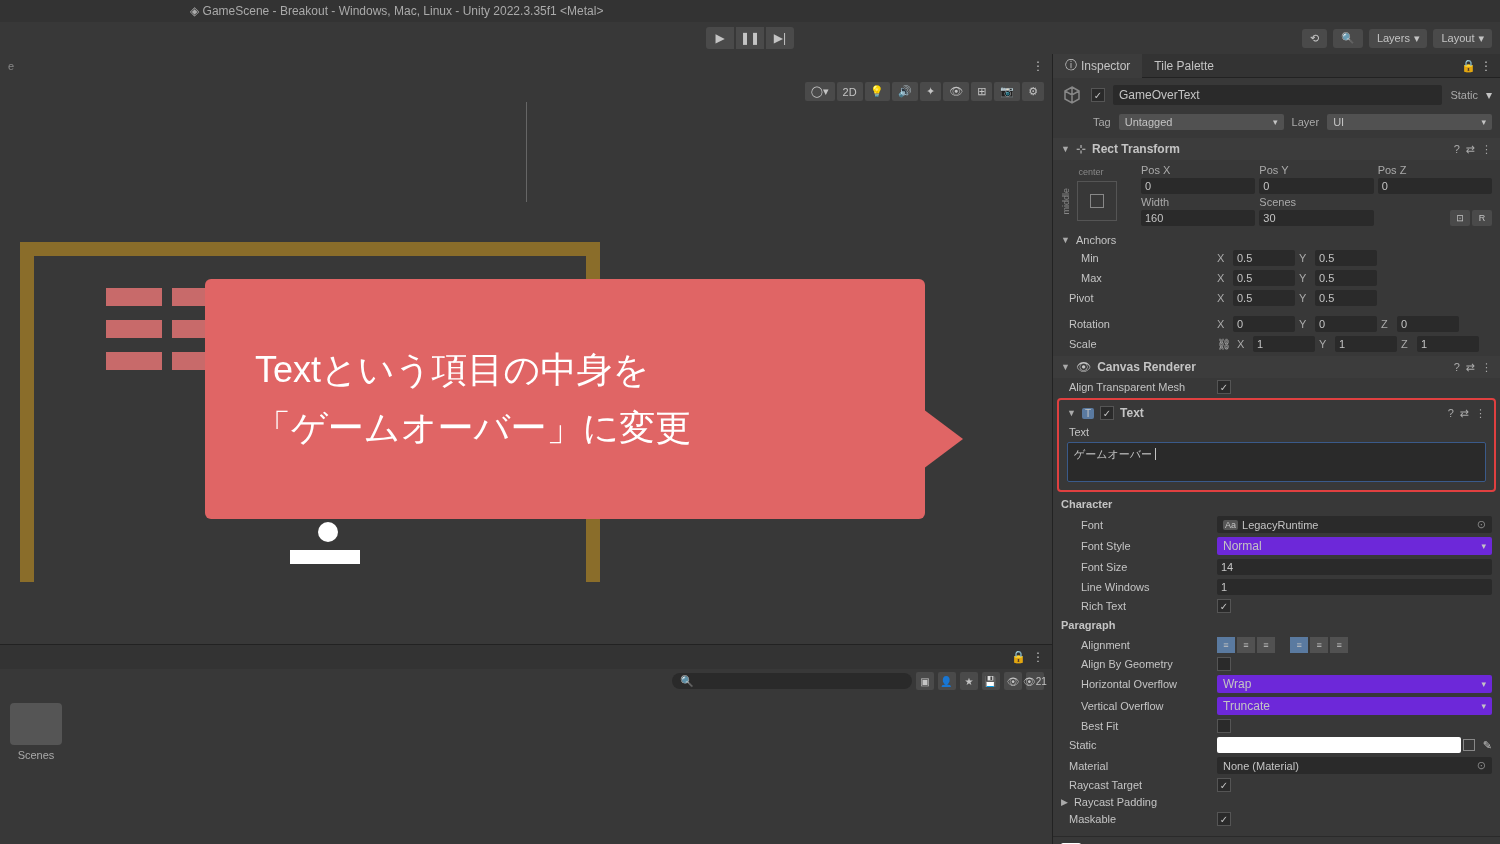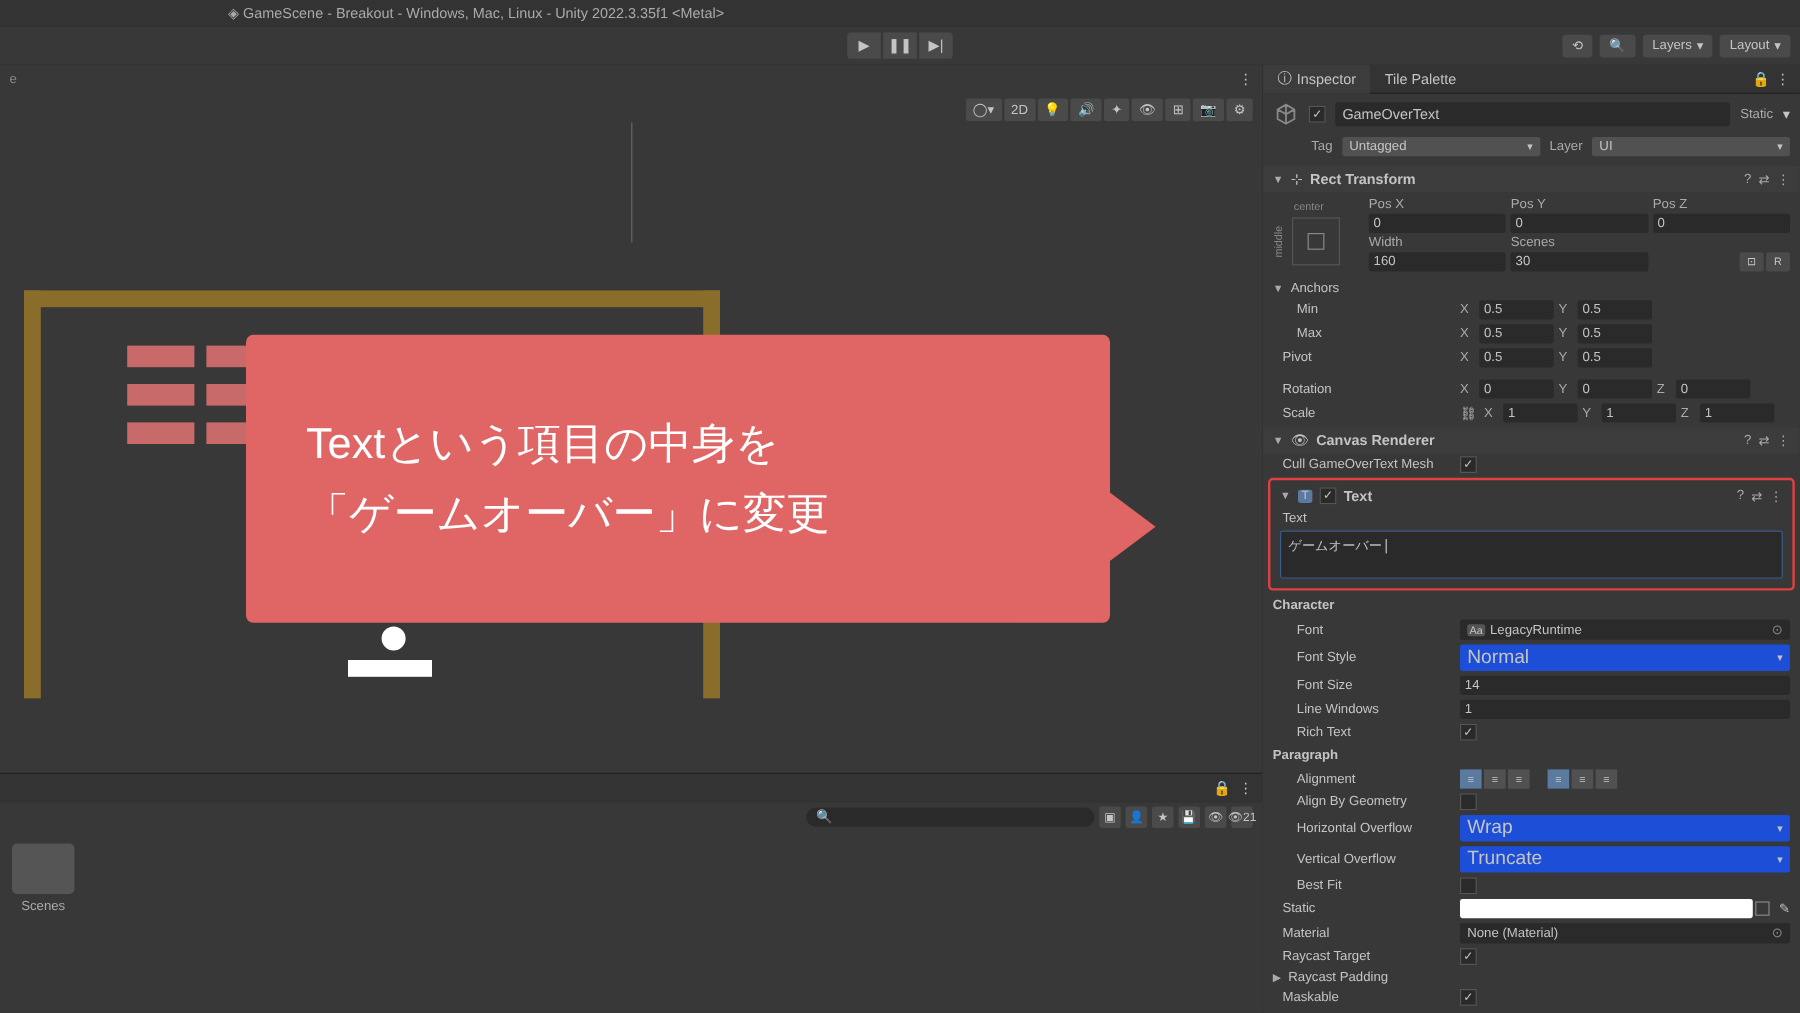--- a/index.html
+++ b/index.html
@@ -54,21 +54,21 @@
 .insp-header { padding: 6px 8px; display: flex; align-items: center; gap: 8px; }
 .cube-icon { width: 22px; height: 22px; display: flex; align-items: center; justify-content: center; }
 .checkbox { width: 14px; height: 14px; background: #2a2a2a; border: 1px solid #555; display: flex; align-items: center; justify-content: center; cursor: pointer; font-size: 10px; }
 .checkbox.checked::after { content: "✓"; color: #c4c4c4; }
 .name-input { flex: 1; background: #2a2a2a; border: none; padding: 3px 6px; color: #c4c4c4; border-radius: 2px; font-size: 12px; }
 .static-label { font-size: 11px; color: #aaa; }
 
 .row { display: flex; align-items: center; padding: 2px 8px; gap: 6px; font-size: 11px; }
 .row-label { width: 150px; color: #c4c4c4; padding-left: 8px; }
 .row-label.indent { padding-left: 20px; }
-.dropdown { flex: 1; background: #1d4ed8; border: none; padding: 2px 6px; color: #c4c4c4; border-radius: 2px; font-size: 16px; display: flex; justify-content: space-between; align-items: center; cursor: pointer; }
+.dropdown { flex: 1; background: #6d28d9; border: none; padding: 2px 6px; color: #c4c4c4; border-radius: 2px; font-size: 12px; display: flex; justify-content: space-between; align-items: center; cursor: pointer; }
 .dropdown::after { content: "▾"; font-size: 9px; }
 
 .component { margin-top: 2px; }
 .comp-header { display: flex; align-items: center; padding: 4px 8px; background: #3c3c3c; gap: 6px; cursor: pointer; }
 .comp-title { flex: 1; font-weight: bold; font-size: 12px; }
 .comp-icons { display: flex; gap: 6px; font-size: 11px; color: #aaa; }
 .foldout { font-size: 9px; color: #aaa; }
 
 .anchor-box { width: 40px; height: 40px; border: 1px solid #555; position: relative; margin: 4px; display: flex; align-items: center; justify-content: center; }
 .anchor-inner { width: 14px; height: 14px; border: 1px solid #888; }
@@ -353,21 +353,21 @@
         <span class="foldout">▼</span>
         <span>👁</span>
         <span class="comp-title">Canvas Renderer</span>
         <div class="comp-icons">
             <span>?</span>
             <span>⇄</span>
             <span>⋮</span>
           </div>
       </div>
       <div class="row">
-          <span class="row-label">Cull GameOverText Mesh</span>
+          <span class="row-label">Align Transparent Mesh</span>
           <div class="checkbox checked"></div>
         </div>
     </div>
 
     <div class="text-highlight">
       <div class="comp-header" style="background:transparent;">
         <span class="foldout">▼</span>
         <span style="background:#5a7aa0;padding:0 3px;border-radius:2px;font-size:10px;">T</span>
         <div class="checkbox checked"></div>
         <span class="comp-title">Text</span>

